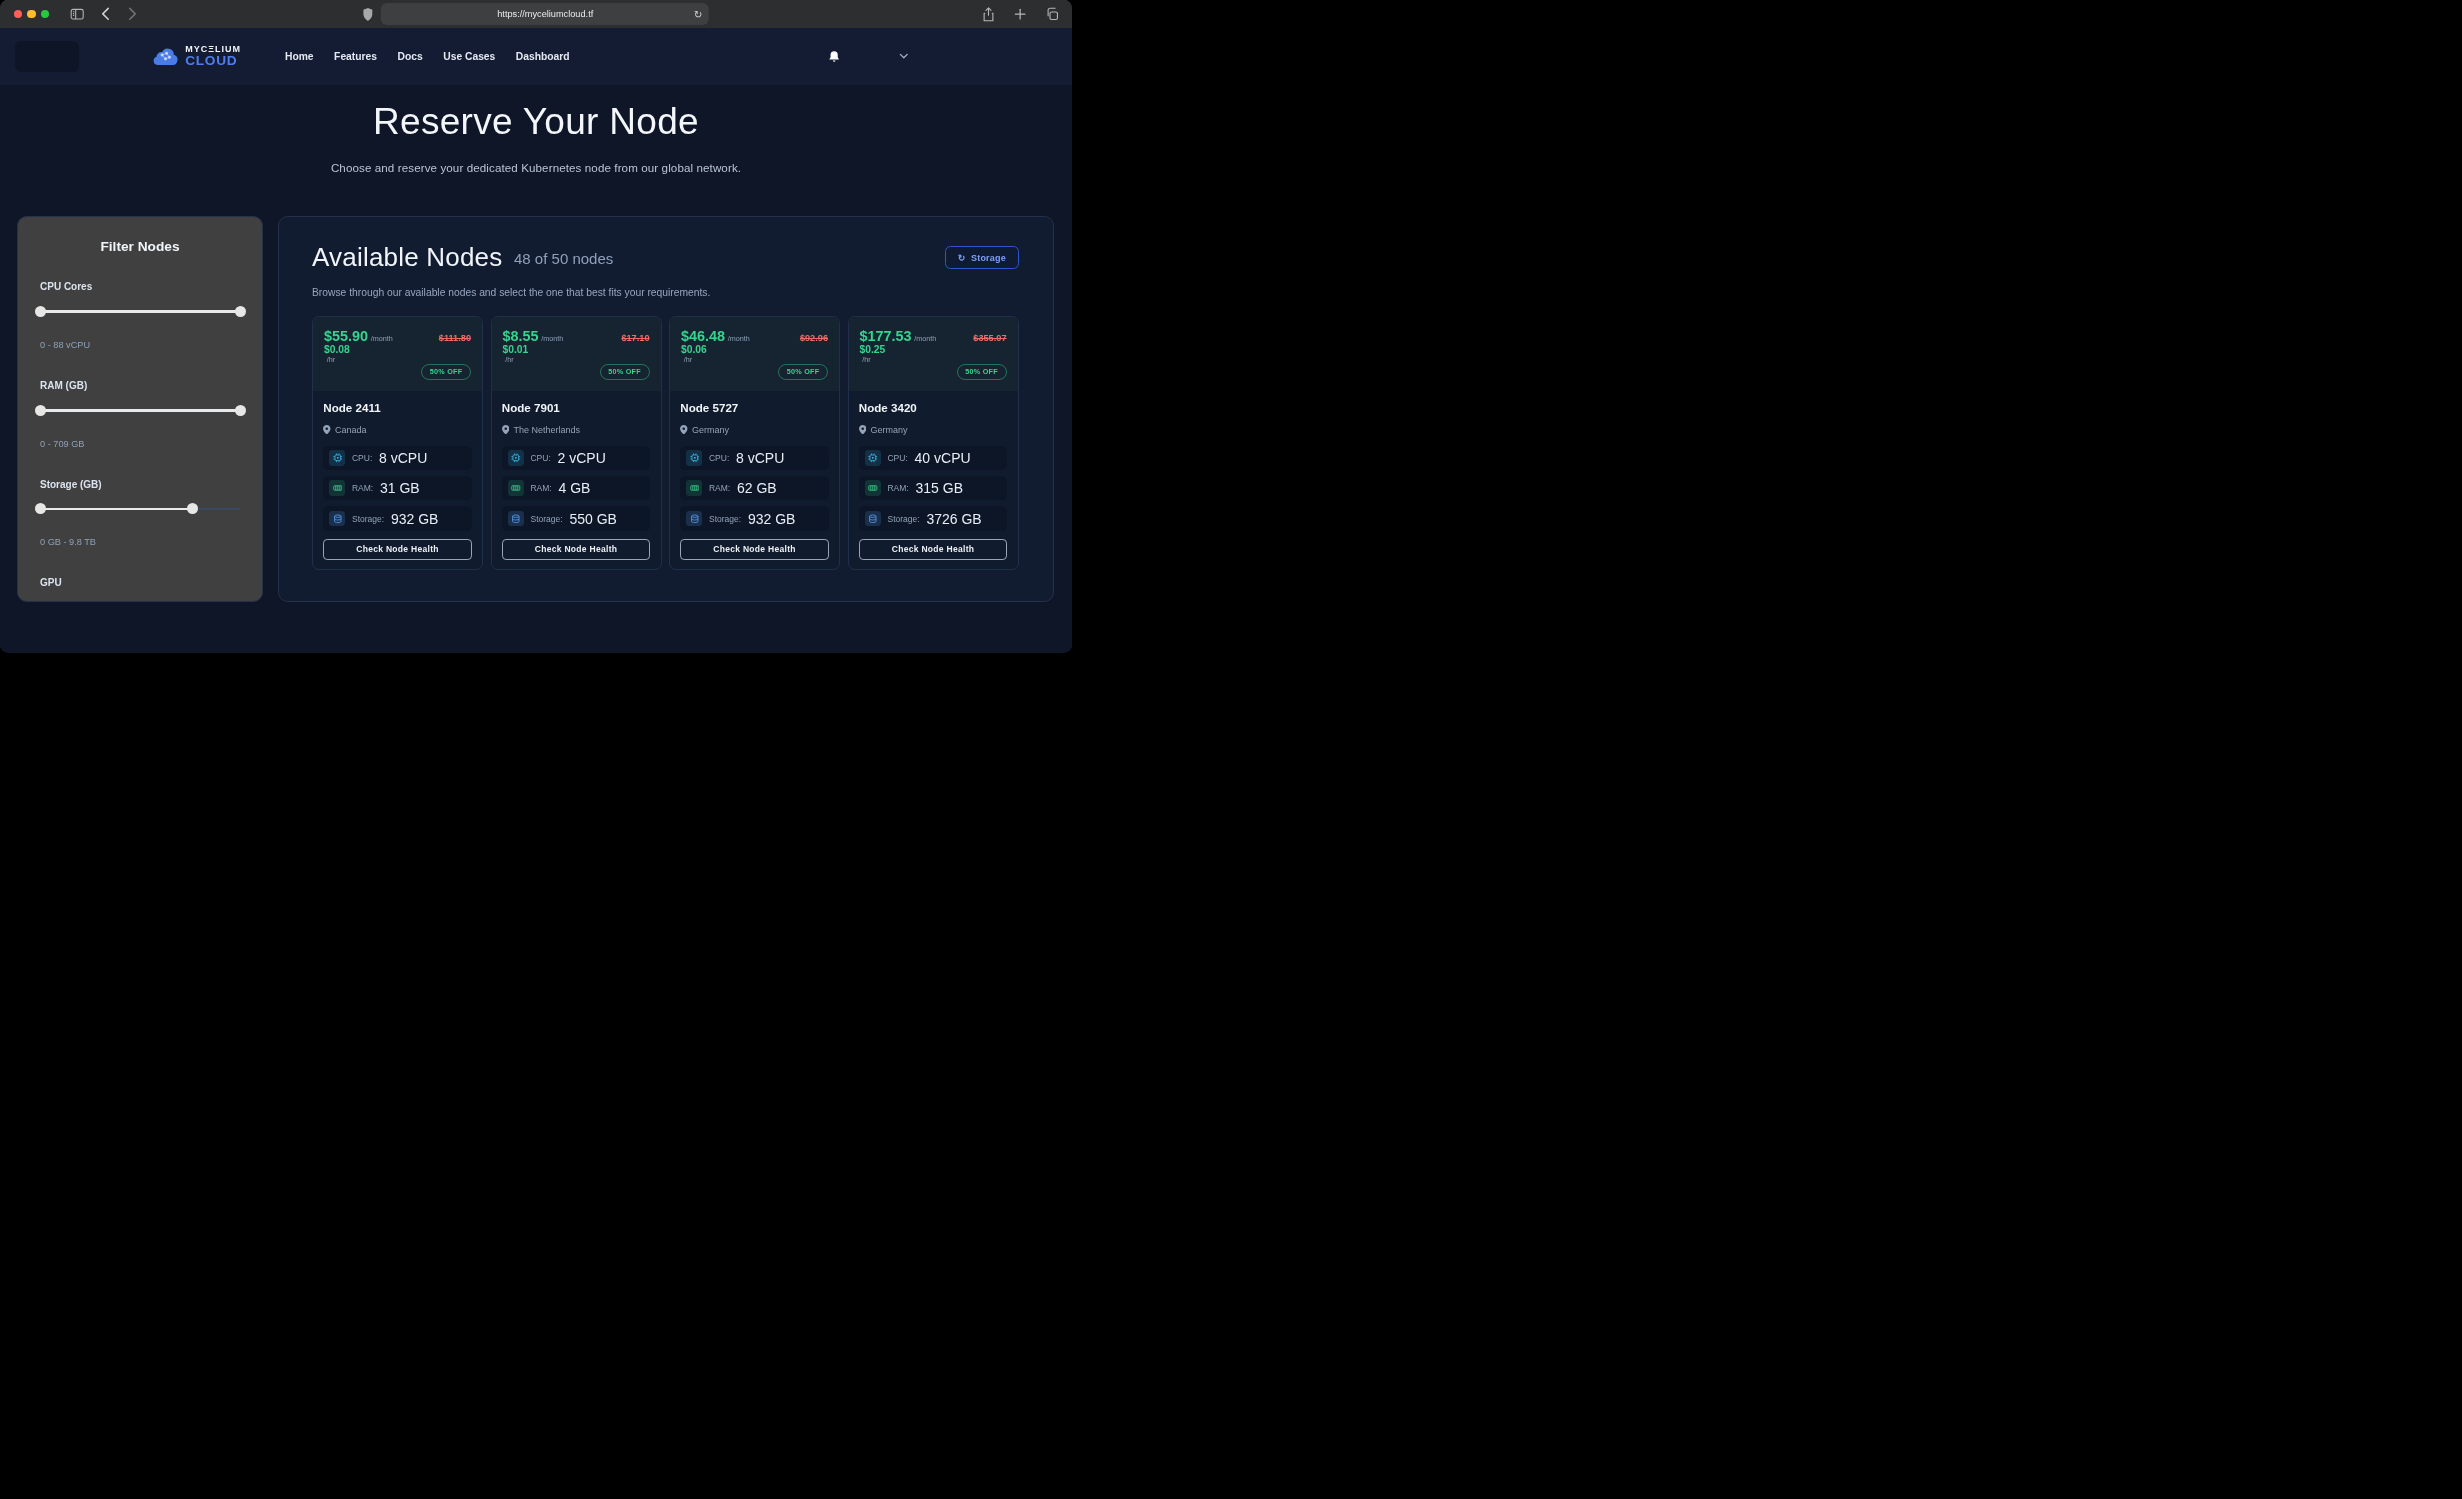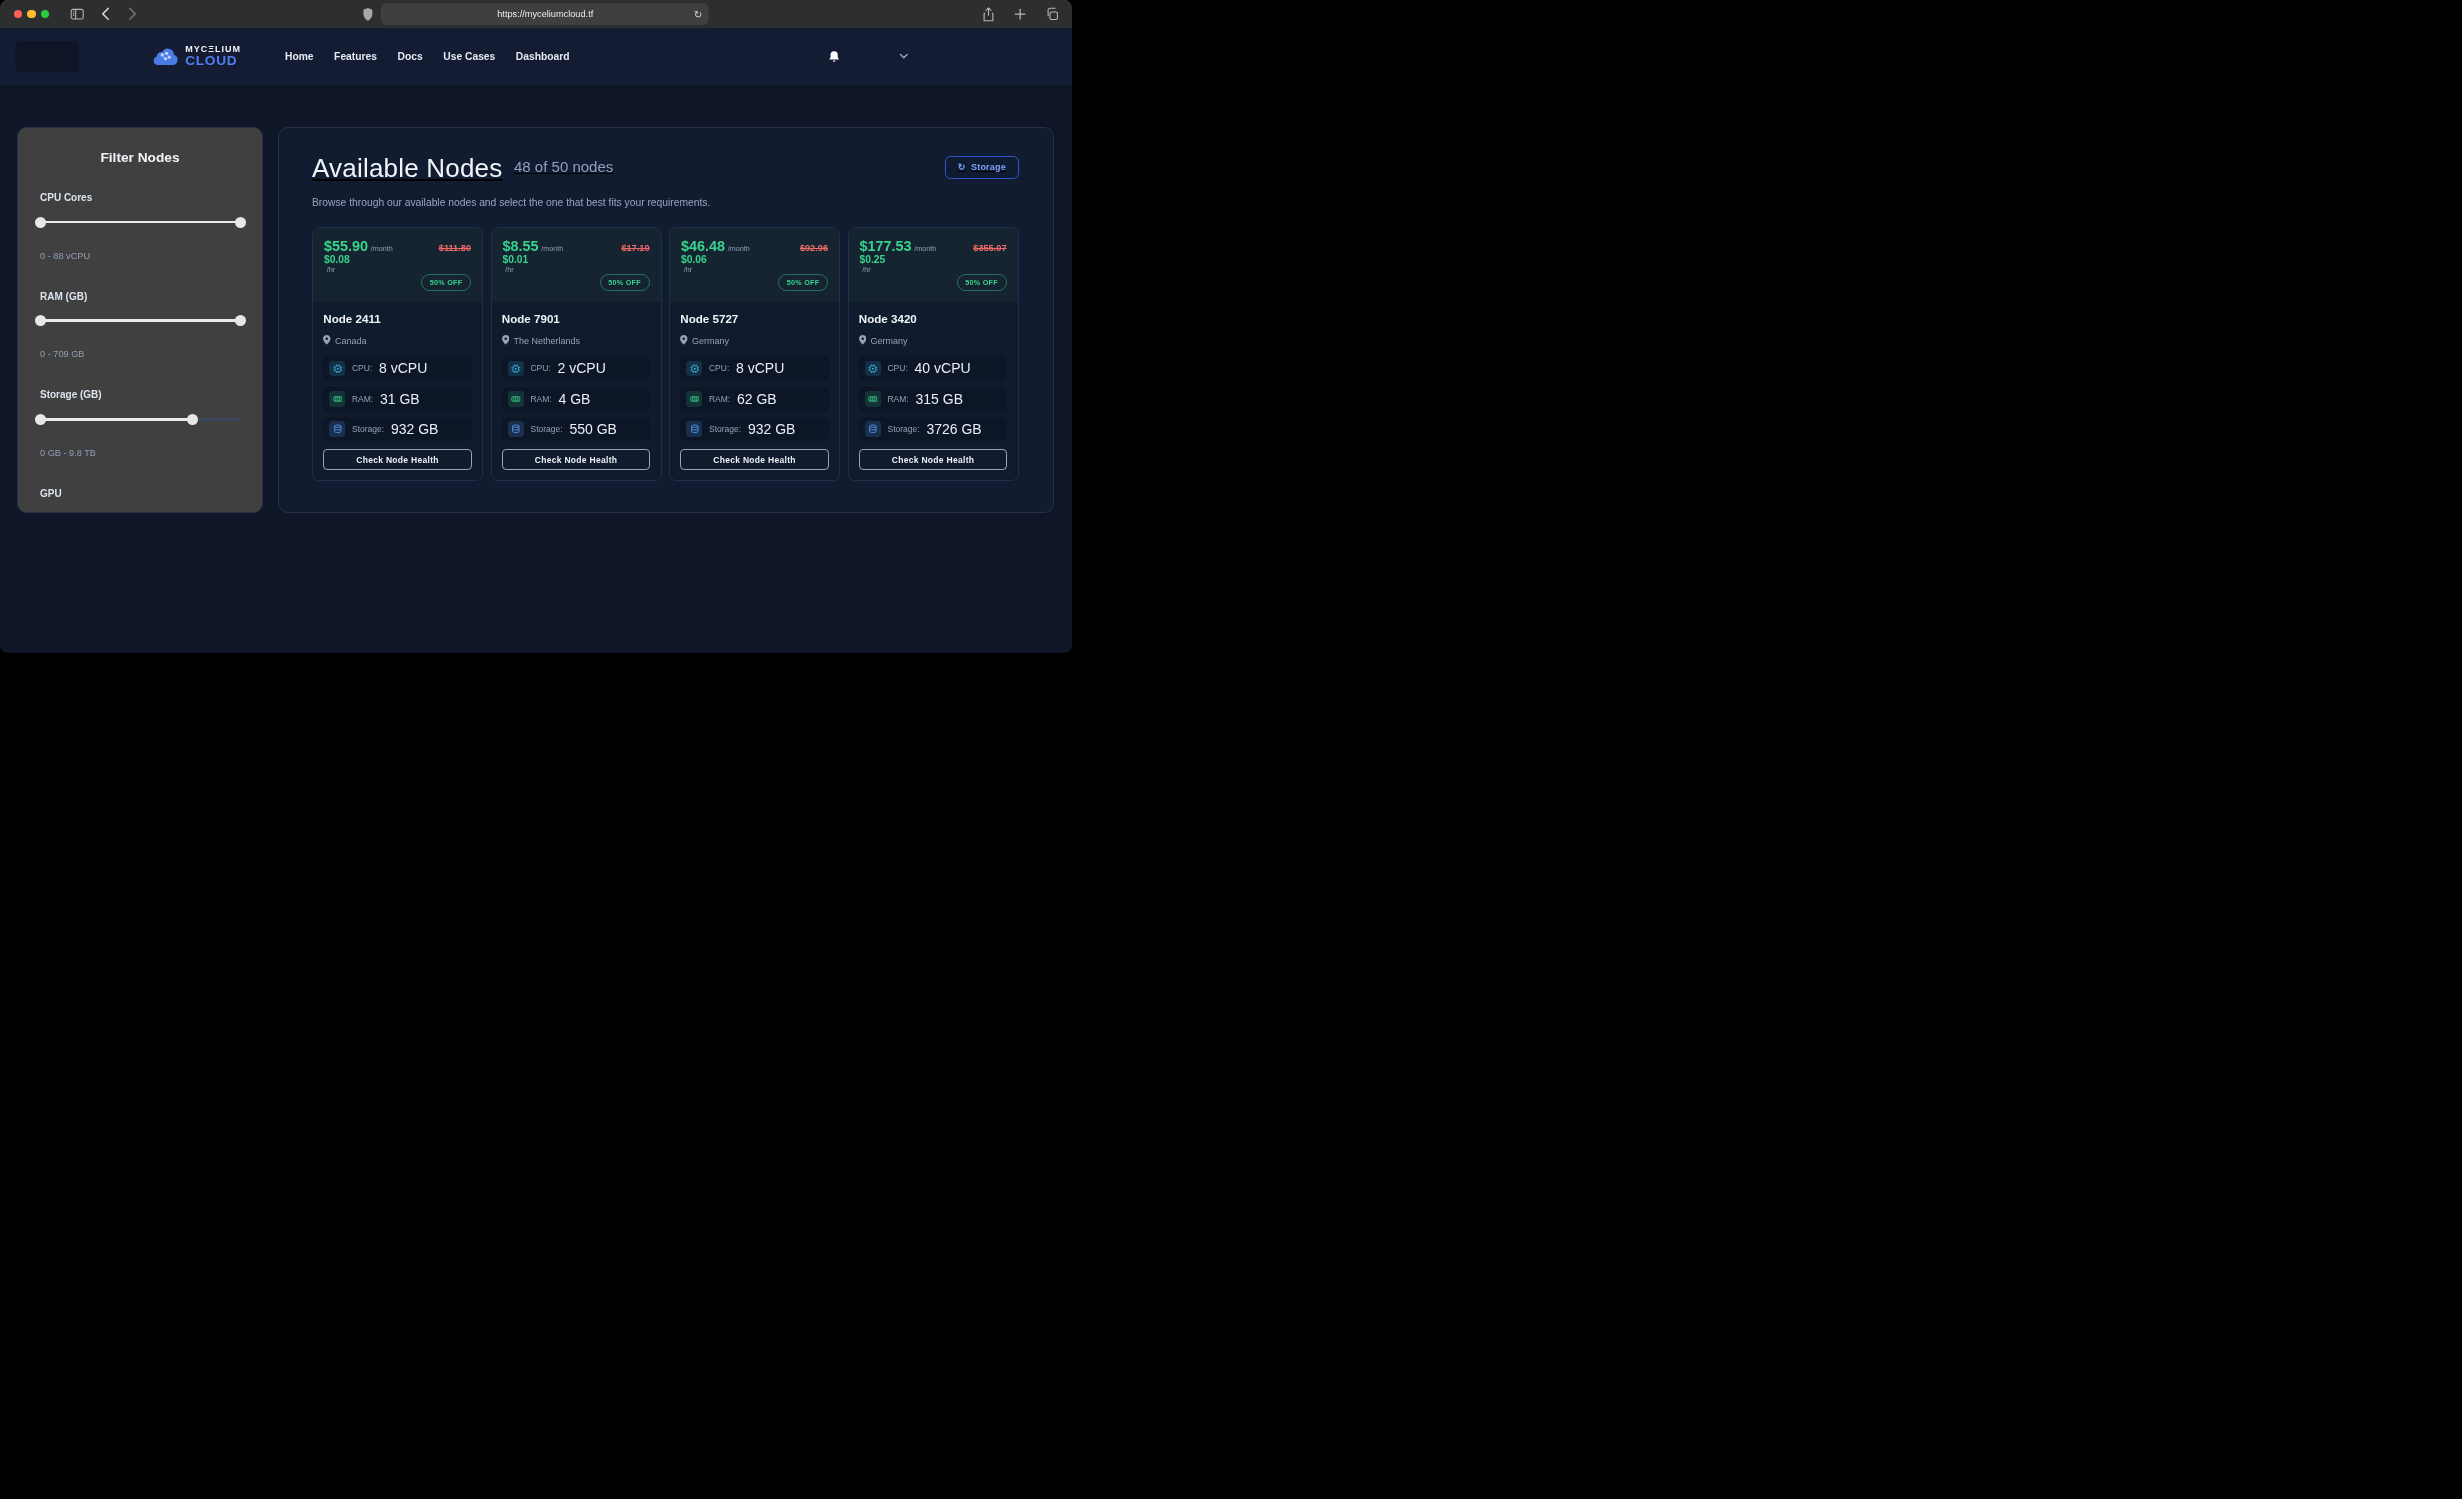--- a/index.html
+++ b/index.html
@@ -52,21 +52,21 @@
   .f-label{color:#dbe3ee;font-size:10px;font-weight:600;margin-bottom:13.7px;}
   .slider{position:relative;height:11px;margin-bottom:23px;}
   .track{position:absolute;left:0;right:0;top:4.1px;height:2.7px;border-radius:1.4px;background:#3c4860;}
   .track-fill{position:absolute;left:0;top:4.1px;height:2.7px;border-radius:1.4px;background:#e8eaec;width:100%;}
   .handle{position:absolute;top:0;width:11px;height:11px;border-radius:50%;background:#e7e7e5;margin-left:-5.5px;cursor:pointer;}
   .handle.left{left:0;}
   .f-range{color:#8fa0b8;font-size:9.2px;margin-bottom:30px;}
 
   
   .nodes-panel{flex:1;height:386px;background:#121c31;border:0.7px solid #25304a;border-radius:9.6px;padding:27px 34px 0 33px;overflow:hidden;}
-  .np-header{display:flex;align-items:center;text-decoration:underline;}
+  .np-header{display:flex;align-items:flex-end;}
   .np-title{color:#f1f5f9;font-size:26px;font-weight:300;letter-spacing:0.2px;line-height:1;}
   .np-count{color:#8fa0b8;font-size:15px;margin-left:11.6px;margin-bottom:3.4px;}
   .refresh-btn{margin-left:auto;margin-bottom:1.4px;display:flex;align-items:center;gap:5.5px;border:1px solid #2e55c9;background:rgba(14,26,54,.6);color:var(--accent-blue);font-size:9px;font-weight:bold;padding:5.5px 11.6px;border-radius:5.5px;cursor:pointer;letter-spacing:0.2px;}
   .np-desc{color:#97a6bd;font-size:10.3px;margin-top:16.4px;font-weight:300;}
   .cards{display:grid;grid-template-columns:repeat(4,1fr);gap:7.5px;margin-top:18.5px;}
 
   .card{background:#101b2d;border:0.7px solid #20304a;border-radius:6.8px;overflow:hidden;display:flex;flex-direction:column;height:254px;}
   .card-head{background:#152430;padding:10.3px 11px 11px 11px;}
   .ch-row{display:flex;align-items:baseline;}
   .price{color:var(--accent-green);font-size:14.4px;font-weight:bold;}
@@ -192,20 +192,24 @@
             </svg>
         </span>
         <span class="chev cicon">
           <svg width="9.6" height="6.2" viewBox="0 0 14 9" fill="none" stroke="currentColor" stroke-width="2" stroke-linecap="round" stroke-linejoin="round">
               <polyline points="2 2 7 7 12 2"></polyline>
             </svg>
         </span>
       </div>
     </div>
 
+    <div class="hero">
+      <div class="hero-title">Reserve Your Node</div>
+      <div class="hero-sub">Choose and reserve your dedicated Kubernetes node from our global network.</div>
+    </div>
 
     <div class="content">
 
       <div class="filter-panel">
         <div class="filter-title">Filter Nodes</div>
 
         <div class="f-label">CPU Cores</div>
         <div class="slider">
           <div class="track"></div>
             <div class="track-fill" style="width: 100%;"></div>

